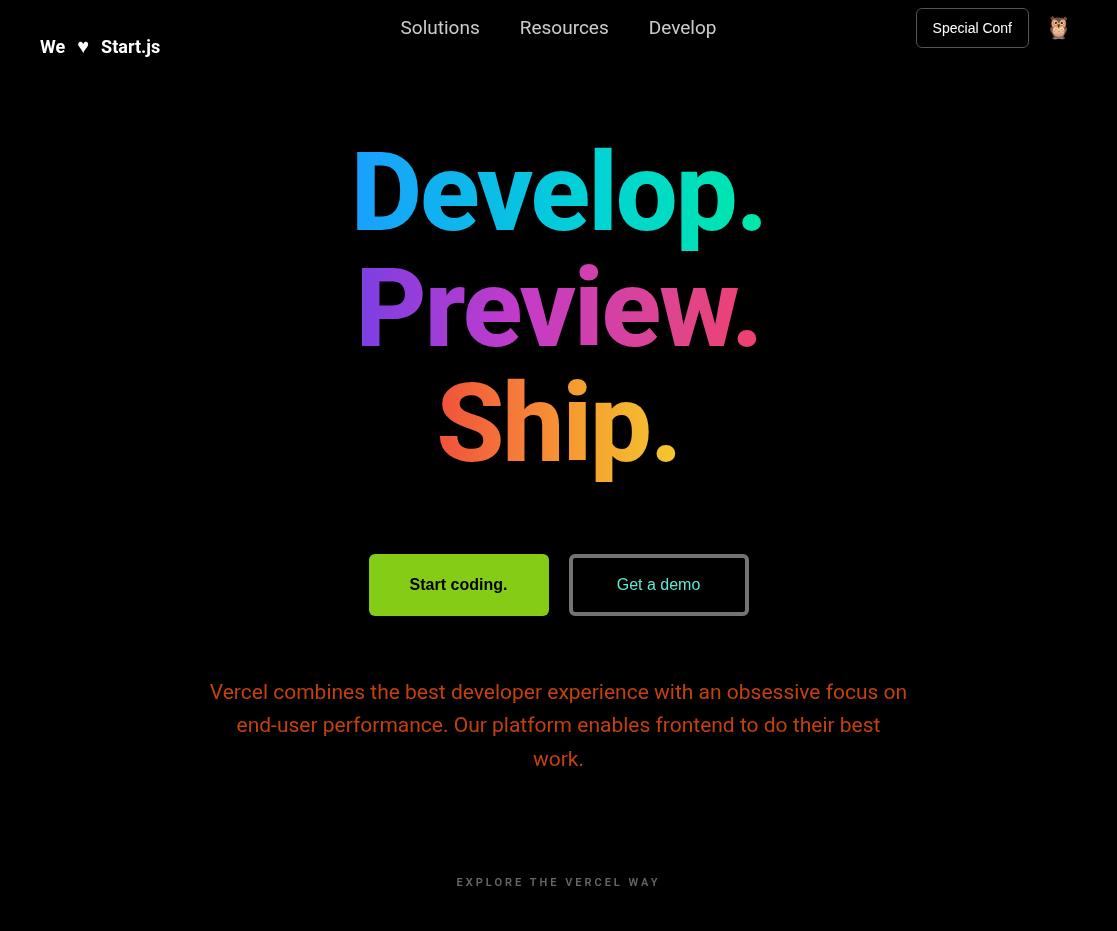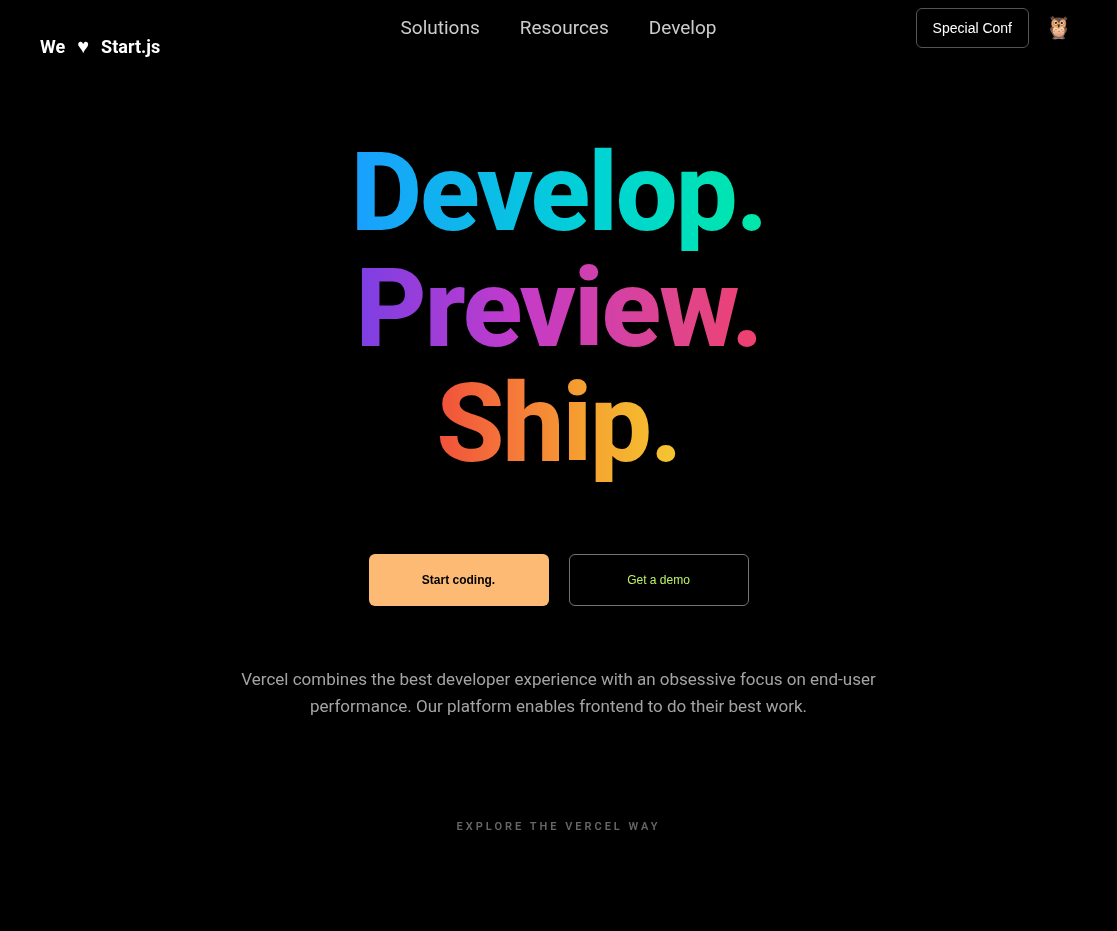--- a/index.html
+++ b/index.html
@@ -133,48 +133,48 @@
       background-clip: text;
     }
 
     .hero-buttons {
       display: flex;
       gap: 20px;
       margin-bottom: 60px;
     }
 
     .btn-start {
-      background: #fdba74;
+      background: #84cc16;
       color: #000000;
       border: none;
       border-radius: 6px;
       padding: 12px 36px;
-      font-size: 12px;
+      font-size: 16px;
       font-weight: 600;
       cursor: pointer;
       min-width: 180px;
     }
 
     .btn-demo {
       background: transparent;
-      color: #bef264;
-      border: 1px solid #737373;
+      color: #5eead4;
+      border: 4px solid #737373;
       border-radius: 6px;
       padding: 18px 36px;
-      font-size: 12px;
+      font-size: 16px;
       font-weight: 500;
       cursor: pointer;
       min-width: 180px;
     }
 
     .hero-description {
       max-width: 700px;
       text-align: center;
-      color: #a3a3a3;
-      font-size: 17px;
+      color: #c2410c;
+      font-size: 21px;
       line-height: 1.6;
       margin-bottom: 80px;
     }
 
     .explore-section {
       display: flex;
       flex-direction: column;
       align-items: center;
       padding-top: 20px;
     }

